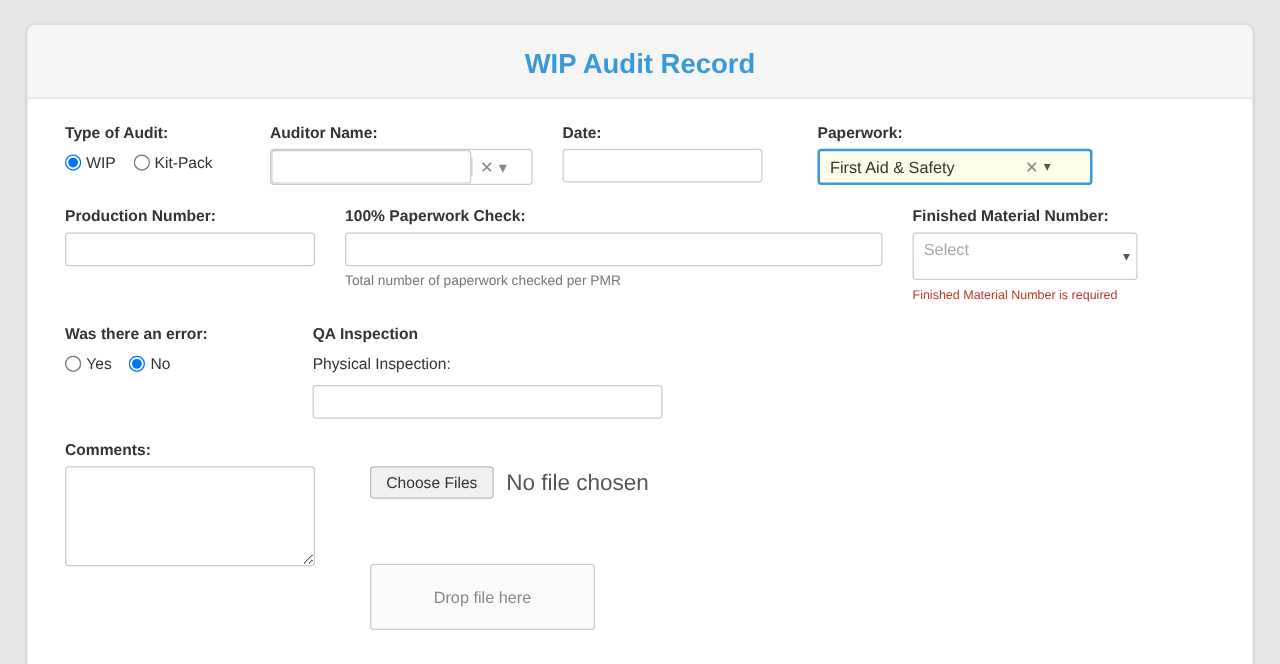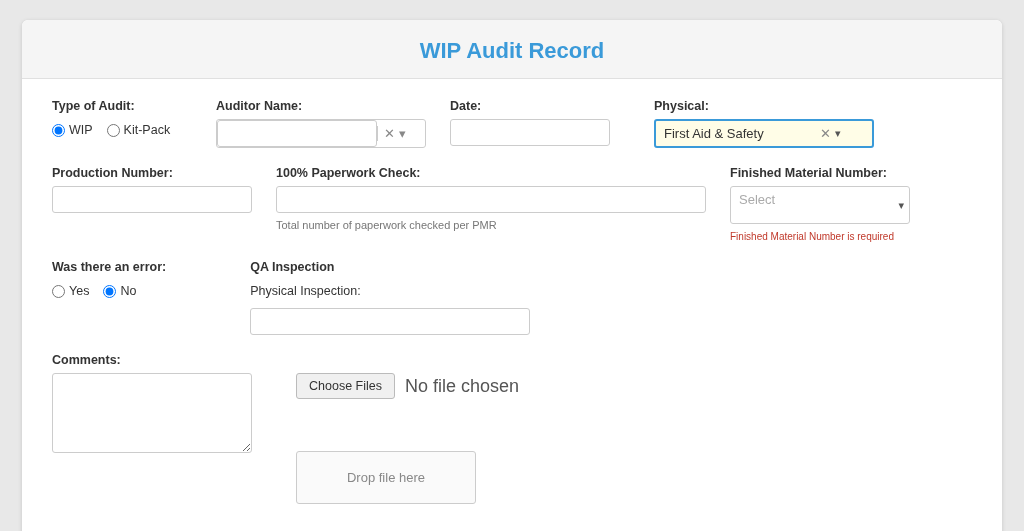--- a/index.html
+++ b/index.html
@@ -158,21 +158,20 @@
     }
     .radio-group {
       display: flex;
       gap: 14px;
       align-items: center;
       margin-top: 4px;
     }
     .radio-group label {
       font-weight: normal;
       display: flex;
-      align-items: center;
       gap: 4px;
       cursor: pointer;
     }
     textarea {
       border: 1px solid #ccc;
       border-radius: 3px;
       padding: 6px 8px;
       font-size: 13px;
       resize: both;
       outline: none;
@@ -277,21 +276,21 @@
           </div>
         </div>
       </div>
 
       <div class="form-group col-date">
         <label>Date:</label>
         <input type="text" style="width: 160px;">
       </div>
 
       <div class="form-group col-location">
-        <label>Physical:</label>
+        <label>Paperwork:</label>
         <div class="location-select-wrapper">
           <select>
             <option value="first_aid" selected="">First Aid &amp; Safety</option>
             <option value="warehouse">Warehouse</option>
             <option value="office">Office</option>
             <option value="lab">Lab</option>
           </select>
           <span class="clear-x">✕</span>
           <span class="chevron">▾</span>
         </div>

